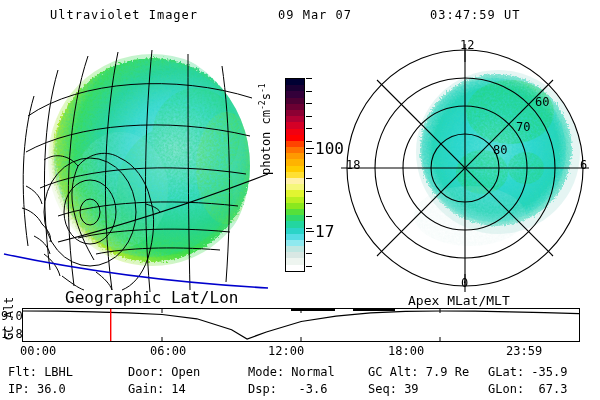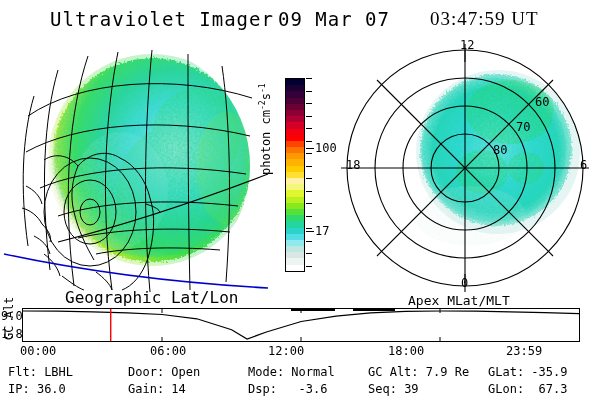--- a/index.html
+++ b/index.html
@@ -1,30 +1,30 @@
 <!DOCTYPE html>
 <html><head>
 <meta charset="utf-8">
 <style>
   html,body{margin:0;padding:0;background:#ffffff;}
   body{width:600px;height:400px;position:relative;overflow:hidden;
        font-family:"DejaVu Sans Mono","Liberation Mono",monospace;color:#000;}
   .abs{position:absolute;}
-  .hdr{font-size:19px;letter-spacing:1px;white-space:pre;}
+  .hdr{font-size:12px;letter-spacing:1px;white-space:pre;}
   #title{left:50px;top:8px;}
   #obsdate{left:278px;top:8px;}
-  #obstime{left:430px;top:8px;font-family:Liberation Serif, serif;}
+  #obstime{left:430px;top:8px;}
 
   
   #cbar-wrap{left:285px;top:78px;width:20px;height:194px;}
   #cbar{width:20px;height:194px;border:1px solid #000;box-sizing:border-box;}
   .cb-band{width:100%;}
   #cbar-ticks{left:306px;top:78px;width:6px;height:194px;}
   .cb-tick{position:absolute;left:0;width:6px;height:1px;background:#000;}
-  .cb-lab{position:absolute;left:9px;font-size:12px;transform:translateY(-50%);white-space:nowrap;}
+  .cb-lab{position:absolute;left:9px;font-size:16px;transform:translateY(-50%);white-space:nowrap;}
   #cbar-title{left:258px;top:175px;font-size:12px;white-space:nowrap;
      transform:rotate(-90deg);transform-origin:left top;}
   #cbar-title sup{font-size:8px;}
 
   
   #geo-panel{left:0px;top:40px;width:270px;height:252px;}
   #mlt-panel{left:330px;top:40px;width:270px;height:252px;}
   .plabel{position:absolute;font-size:12px;white-space:nowrap;}
 
   

